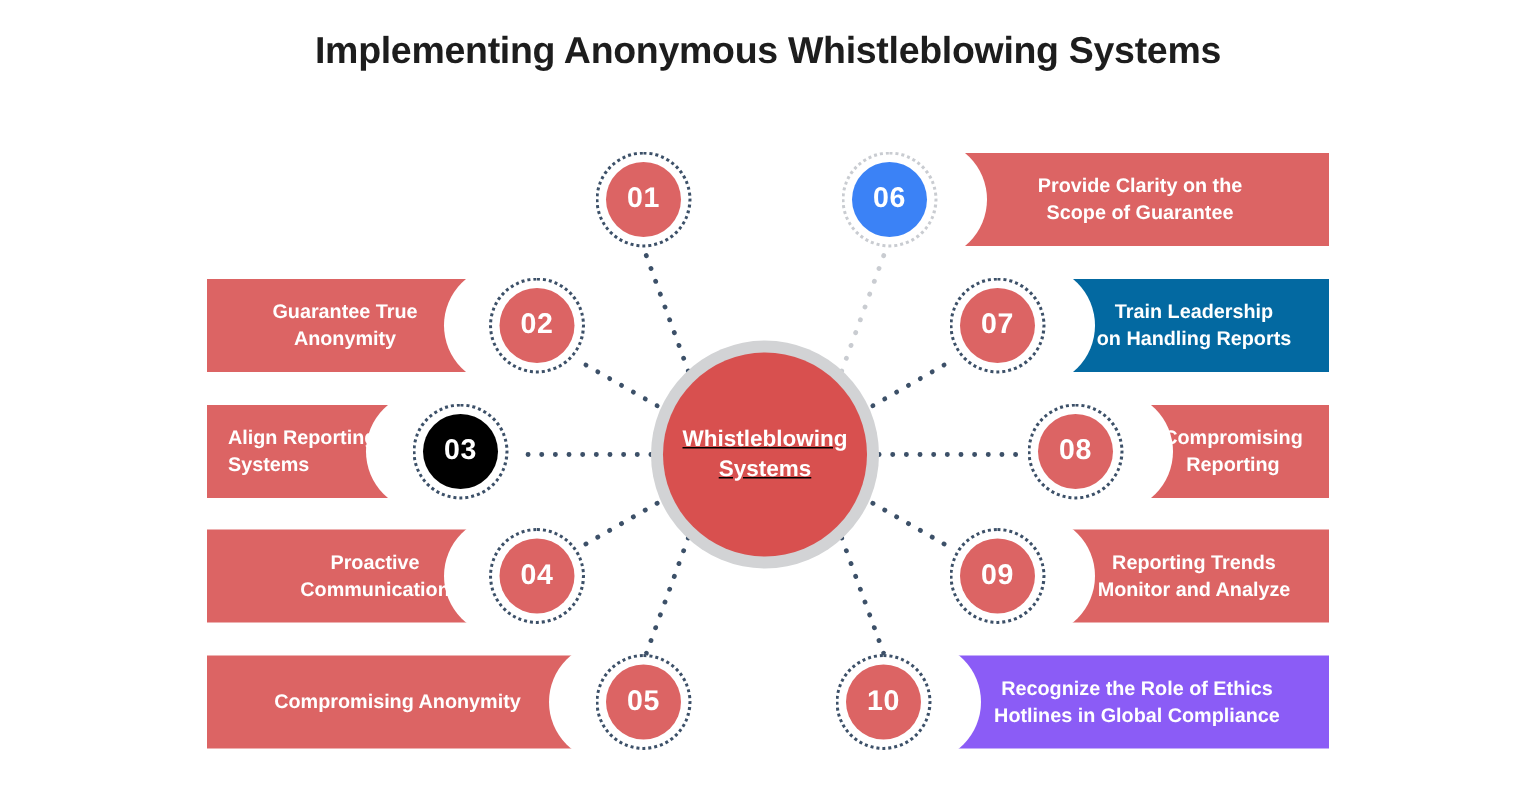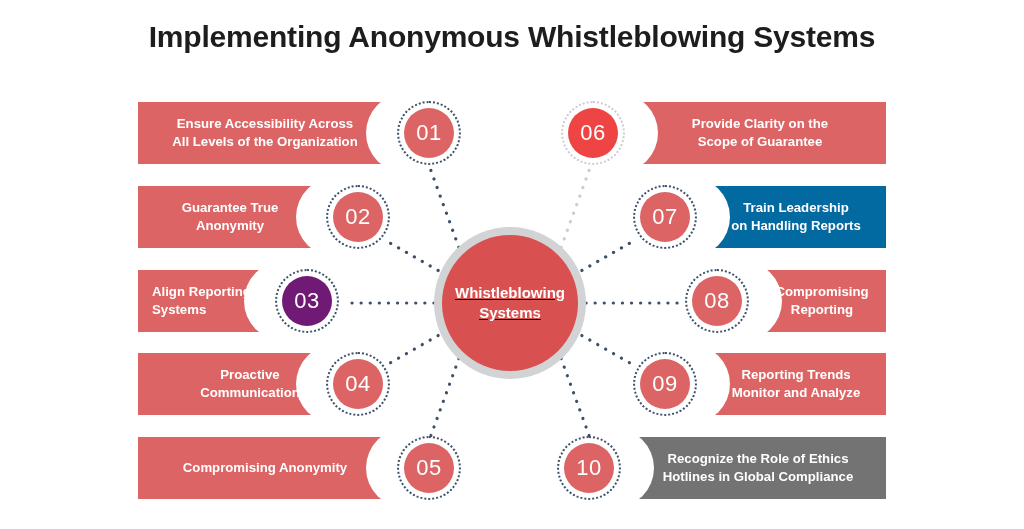--- a/index.html
+++ b/index.html
@@ -8,21 +8,21 @@
     width:1024px;height:529px;position:relative;overflow:hidden;
     font-family:"Liberation Sans","DejaVu Sans",sans-serif;
     background:#ffffff;
   }
   #stage{position:absolute;left:0;top:0;width:1024px;height:529px;}
 
   
   .title{
     position:absolute;left:0;top:20px;width:1024px;
     text-align:center;
-    font-size:30px;font-weight:bold;letter-spacing:-.2px;
+    font-size:25px;font-weight:bold;letter-spacing:-.2px;
     color:#1d1d1d;
     white-space:nowrap;
   }
 
   
   #wires{position:absolute;left:0;top:0;width:1024px;height:529px;}
 
   
   .row{position:absolute;height:62px;}
   .bar{
@@ -56,21 +56,21 @@
     border:2.6px dotted #3c5068;
     display:flex;align-items:center;justify-content:center;
   }
   .badge.light{border-color:#c9ccd1;}
   .badge .disc{
     width:50px;height:50px;border-radius:50%;
     background:#dc6464;
     display:flex;align-items:center;justify-content:center;
   }
   .badge .num{
-    color:#ffffff;font-weight:normal;font-size:22px;letter-spacing:.5px;
+    color:#ffffff;font-weight:bold;font-size:19px;letter-spacing:.5px;
   }
 
   
   .hub{
     position:absolute;
     width:152px;height:152px;border-radius:50%;
     background:#d2d3d5;
     display:flex;align-items:center;justify-content:center;
   }
   .hub-inner{
@@ -113,27 +113,20 @@
 
       <line x1="558" y1="350" x2="590" y2="438"></line>
     </g>
     <g fill="none" stroke="#c9ccd1" stroke-width="3.2" stroke-linecap="round" stroke-dasharray="0.1 9">
 
       <line x1="558" y1="256" x2="590" y2="168"></line>
     </g>
   </svg>
 
   <div class="row left" style="left:138px;top:102px;width:326px;">
-    <div class="bar" style="left: 0px; width: 262px; background: rgb(220, 100, 100);">
-      <div class="bar-label" style="color: rgb(255, 255, 255);">
-        <div>Ensure Accessibility Across</div>
-        <div>All Levels of the Organization</div>
-      </div>
-      <div class="notch" style="background: rgb(255, 255, 255);"></div>
-    </div>
     <div class="badge" style="left: 259px; border-color: rgb(60, 80, 104);">
       <div class="disc" style="background: rgb(220, 100, 100);">
         <span class="num">01</span>
       </div>
     </div>
   </div>
 
   <div class="row left" style="left:138px;top:186px;width:256px;">
     <div class="bar" style="left: 0px; width: 192px; background: rgb(220, 100, 100);">
       <div class="bar-label" style="color: rgb(255, 255, 255);">
@@ -151,21 +144,21 @@
 
   <div class="row left narrow" style="left:138px;top:270px;width:204px;">
     <div class="bar" style="left: 0px; width: 140px; background: rgb(220, 100, 100);">
       <div class="bar-label" style="color: rgb(255, 255, 255);">
         <div>Align Reporting</div>
         <div>Systems</div>
       </div>
       <div class="notch" style="background: rgb(255, 255, 255);"></div>
     </div>
     <div class="badge" style="left: 137px; border-color: rgb(60, 80, 104);">
-      <div class="disc" style="background: #701a75;">
+      <div class="disc" style="background: #000000;">
         <span class="num">03</span>
       </div>
     </div>
   </div>
 
   <div class="row left" style="left:138px;top:353px;width:256px;">
     <div class="bar" style="left: 0px; width: 192px; background: rgb(220, 100, 100);">
       <div class="bar-label" style="color: rgb(255, 255, 255); margin-left: 40px;">
         <div>Proactive</div>
         <div>Communication</div>
@@ -195,21 +188,21 @@
 
   <div class="row right" style="left:560px;top:102px;width:326px;">
     <div class="bar" style="left: 64px; width: 262px; background: rgb(220, 100, 100);">
       <div class="bar-label" style="color: rgb(255, 255, 255);">
         <div>Provide Clarity on the</div>
         <div>Scope of Guarantee</div>
       </div>
       <div class="notch" style="background: rgb(255, 255, 255);"></div>
     </div>
     <div class="badge light" style="left: 1px; border-color: rgb(201, 204, 209);">
-      <div class="disc" style="background: #ef4444;">
+      <div class="disc" style="background: #3b82f6;">
         <span class="num">06</span>
       </div>
     </div>
   </div>
 
   <div class="row right" style="left:632px;top:186px;width:254px;">
     <div class="bar" style="left: 64px; width: 190px; background: #0369a1;">
       <div class="bar-label" style="color: rgb(255, 255, 255);">
         <div>Train Leadership</div>
         <div>on Handling Reports</div>
@@ -247,21 +240,21 @@
       <div class="notch" style="background: rgb(255, 255, 255);"></div>
     </div>
     <div class="badge" style="left: 1px; border-color: rgb(60, 80, 104);">
       <div class="disc" style="background: rgb(220, 100, 100);">
         <span class="num">09</span>
       </div>
     </div>
   </div>
 
   <div class="row right" style="left:556px;top:437px;width:330px;">
-    <div class="bar" style="left: 64px; width: 266px; background: #737373;">
+    <div class="bar" style="left: 64px; width: 266px; background: #8b5cf6;">
       <div class="bar-label" style="color: rgb(255, 255, 255);">
         <div>Recognize the Role of Ethics</div>
         <div>Hotlines in Global Compliance</div>
       </div>
       <div class="notch" style="background: rgb(255, 255, 255);"></div>
     </div>
     <div class="badge" style="left: 1px; border-color: rgb(60, 80, 104);">
       <div class="disc" style="background: rgb(220, 100, 100);">
         <span class="num">10</span>
       </div>

